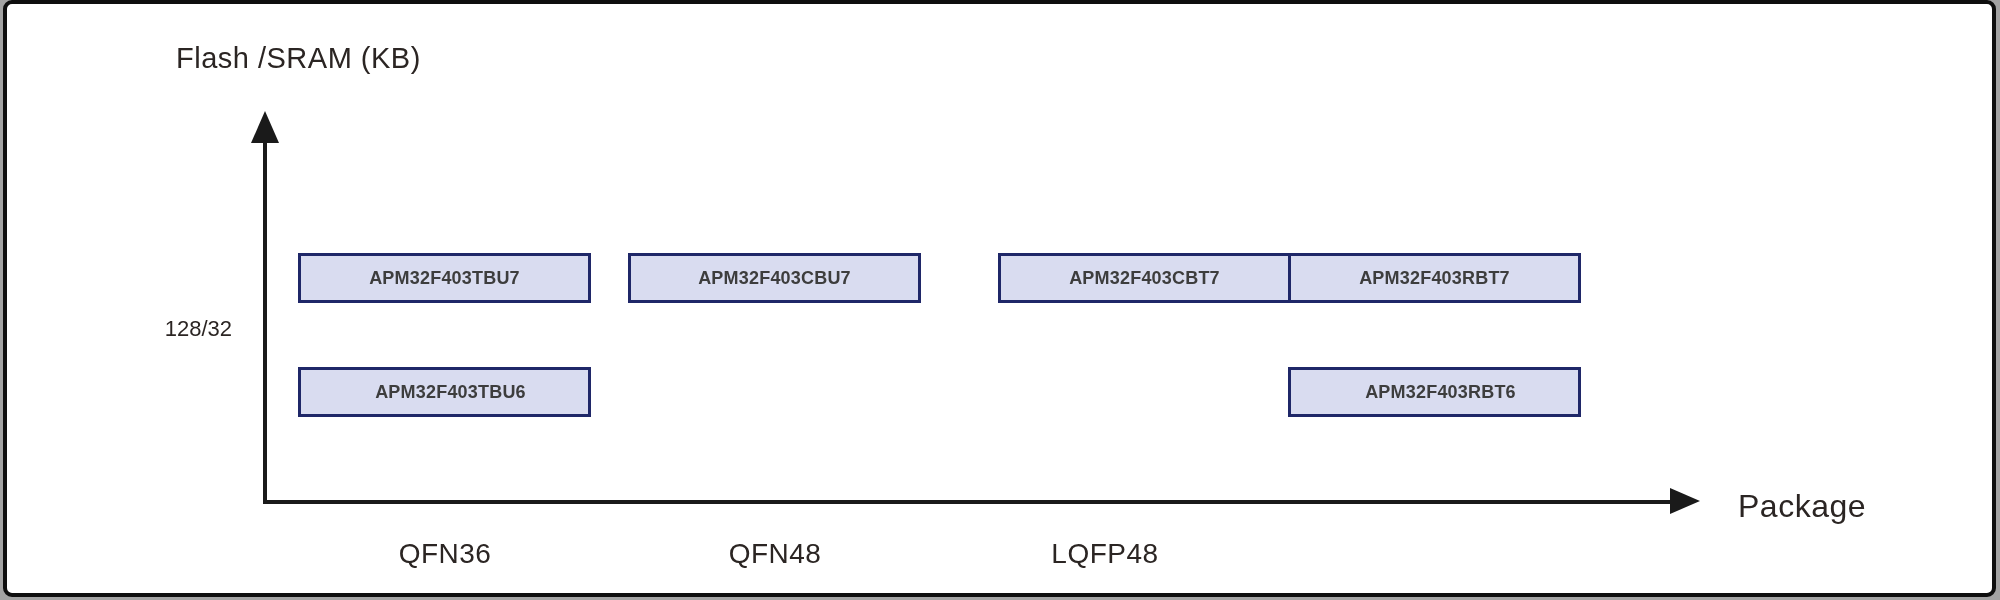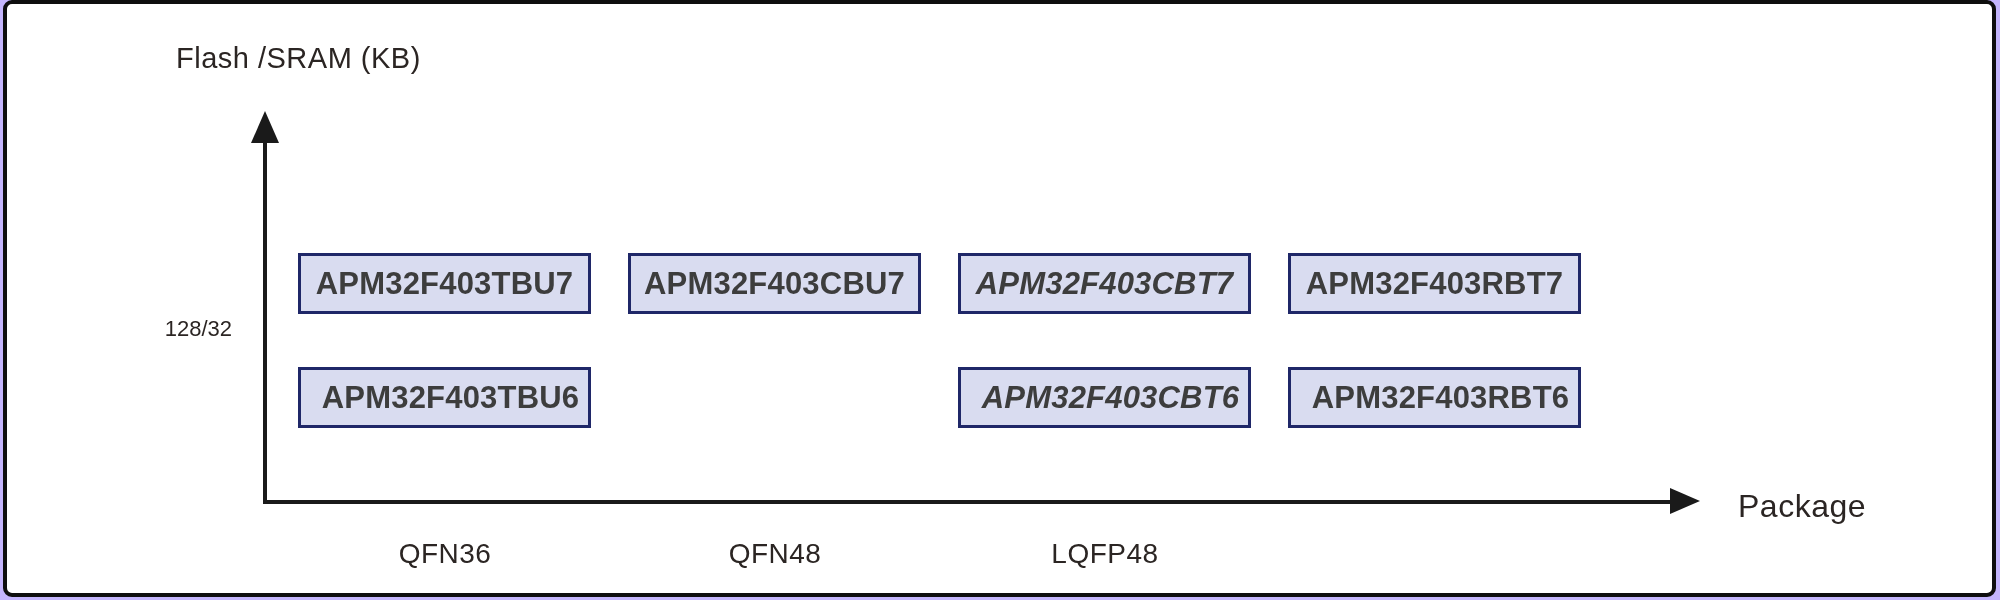--- a/index.html
+++ b/index.html
@@ -10,21 +10,21 @@
     --label-text: #2b2523;
     --frame: #0e0e0e;
   }
   * { margin: 0; padding: 0; box-sizing: border-box; }
   html, body {
     width: 2000px; height: 600px;
     background: #ffffff;
     font-family: "Liberation Sans", sans-serif;
     overflow: hidden;
   }
-  .stage { position: relative; width: 2000px; height: 600px; background: #c4b5fd; }
+  .stage { position: relative; width: 2000px; height: 600px; background: #a3a3a3; }
 
   .frame {
     position: absolute;
     left: 3px; top: 0px; right: 4px; bottom: 3px;
     border: 4px solid var(--frame);
     border-radius: 9px;
     background: #ffffff;
   }
 
   
@@ -64,32 +64,32 @@
     position: absolute; left: 1670px; top: 488px;
     width: 0; height: 0;
     border-top: 13px solid transparent;
     border-bottom: 13px solid transparent;
     border-left: 30px solid var(--axis);
   }
 
   
   .part-box {
     position: absolute;
-    width: 293px; height: 61px;
+    width: 293px; height: 50px;
     background: var(--box-fill);
     border: 3px solid var(--box-border);
     display: flex; align-items: center; justify-content: center;
-    font-size: 31px; font-weight: bold; color: var(--box-text);
+    font-size: 18px; font-weight: bold; color: var(--box-text);
     letter-spacing: 0.2px; white-space: nowrap;
   }
   .r0 { top: 253px; }
   .r1 { top: 367px; padding-left: 12px; }
   .c0 { left: 298px; }
   .c1 { left: 628px; }
-  .c2 { left: 958px; font-style: italic; }
+  .c2 { left: 998px; }
   .c3 { left: 1288px; }
 
   
   .x-cat {
     position: absolute; top: 538px; width: 330px;
     text-align: center; font-size: 28px; color: var(--label-text);
     letter-spacing: 0.5px; white-space: nowrap;
   }
   .xc0 { left: 280px; }
   .xc1 { left: 610px; }
@@ -111,19 +111,18 @@
 
   <div class="x-axis-title">Package</div>
   <div class="y-tick">128/32</div>
 
   <div class="part-box r0 c0">APM32F403TBU7</div>
   <div class="part-box r0 c1">APM32F403CBU7</div>
   <div class="part-box r0 c2">APM32F403CBT7</div>
   <div class="part-box r0 c3">APM32F403RBT7</div>
 
   <div class="part-box r1 c0">APM32F403TBU6</div>
-  <div class="part-box r1 c2">APM32F403CBT6</div>
   <div class="part-box r1 c3">APM32F403RBT6</div>
 
   <div class="x-cat xc0">QFN36</div>
   <div class="x-cat xc1">QFN48</div>
   <div class="x-cat xc2">LQFP48</div>
 </div>
 
 </body></html>

